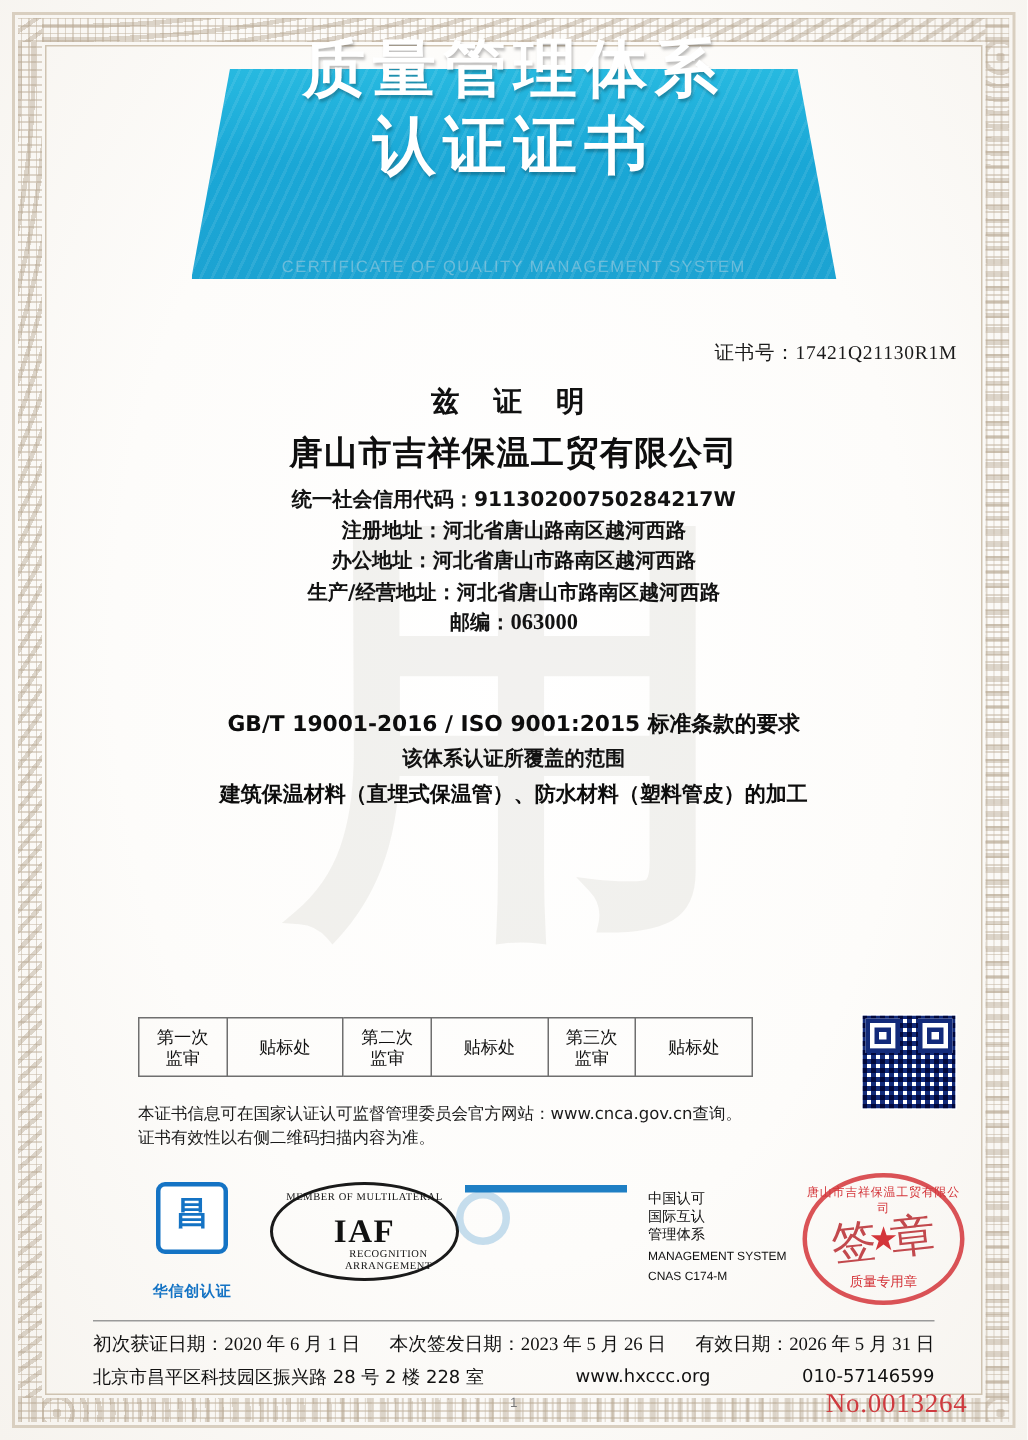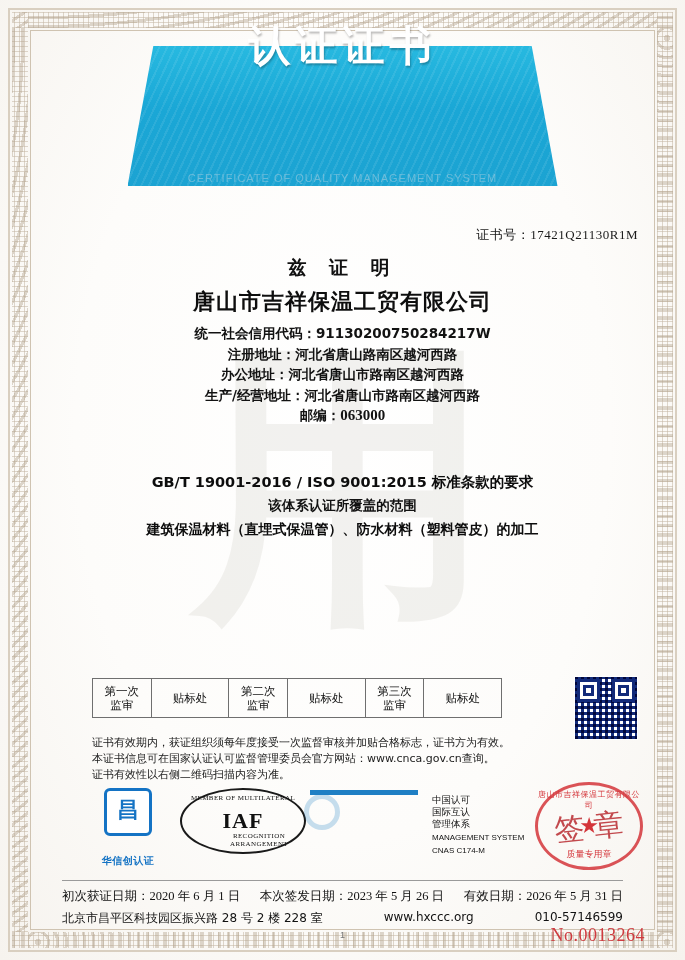--- a/index.html
+++ b/index.html
@@ -526,20 +526,21 @@
   <div class="corner tr"></div>
   <div class="corner bl"></div>
   <div class="corner br"></div>
 
   <div class="watermark">
     <div class="wm-text">用</div>
   </div>
 
   <div class="banner"></div>
   <div class="banner-title">
+    <div>质量管理体系</div>
     <div>认证证书</div>
   </div>
   <div class="banner-sub-en">CERTIFICATE OF QUALITY MANAGEMENT SYSTEM</div>
 
   <div class="cert-no">
     <span>证书号：</span><span class="num">17421Q21130R1M</span>
   </div>
 
   <div class="hereby">兹 证 明</div>
   <div class="company">唐山市吉祥保温工贸有限公司</div>
@@ -584,21 +585,20 @@
         <span>监审</span>
       </td>
       <td class="slot">贴标处</td>
     </tr>
   </tbody>
     </table>
 
   <div class="qr"></div>
 
   <div class="notes">
-    <div>证书有效期内，获证组织须每年度接受一次监督审核并加贴合格标志，证书方为有效。</div>
     <div>本证书信息可在国家认证认可监督管理委员会官方网站：www.cnca.gov.cn查询。</div>
     <div>证书有效性以右侧二维码扫描内容为准。</div>
   </div>
 
   <div class="logos">
 
     <div class="logo logo-cx">
       <div class="cx-badge">昌</div>
       <div class="cx-text">华信创认证</div>
     </div>

